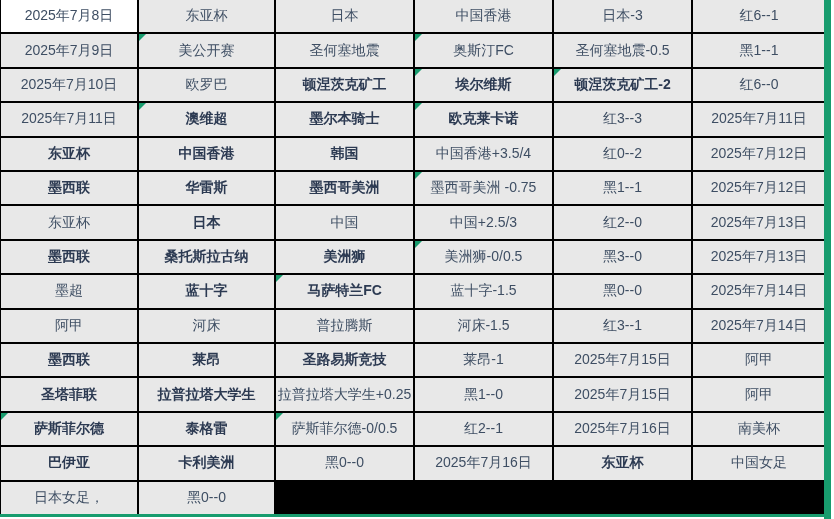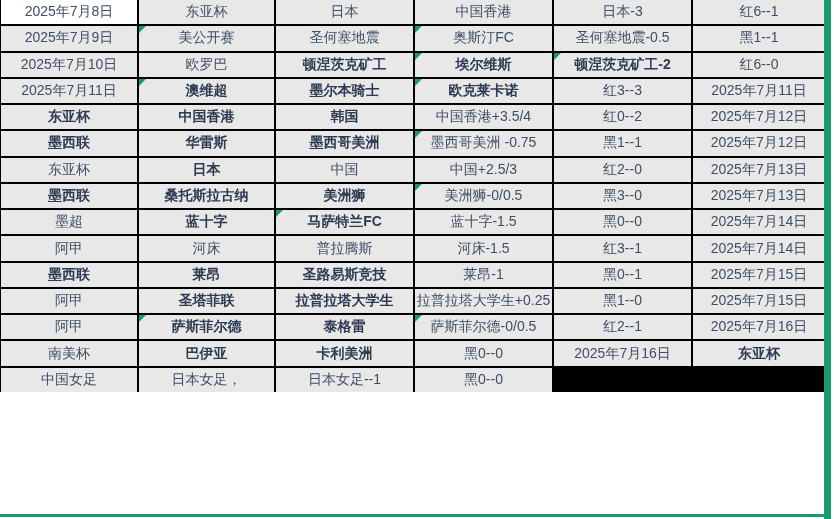--- a/index.html
+++ b/index.html
@@ -1,21 +1,21 @@
 <!DOCTYPE html>
 <html style="--cell-bg: #e8e8e8; --active-bg: #ffffff; --grid-line: #000000; --accent: #189c6e; --text: #3e4e63; --text-bold: #2c3a52;"><head>
 <meta charset="utf-8">
 <style>
   html,body{margin:0;padding:0;background:#ffffff;}
   .screen{
     position:relative;width:834px;height:519px;background:#ffffff;overflow:hidden;
     font-family:"Liberation Sans","DejaVu Sans",sans-serif;
   }
   .grid{
-    position:absolute;left:0;top:0;width:825px;height:392px;box-sizing:border-box;
+    position:absolute;left:0;top:0;width:825px;height:514px;box-sizing:border-box;
     border-left:1px solid var(--grid-line,#000);
     background:var(--grid-line,#000);
     display:grid;
     grid-template-columns:136px 135px 137px 137px 137px 132px;
     grid-template-rows:repeat(15,1fr);
     gap:2px;
   }
   .cell{
     position:relative;background:var(--cell-bg,#e8e8e8);
     display:flex;align-items:center;justify-content:center;
@@ -238,23 +238,20 @@
       <div class="cell bold">
         <span>莱昂</span>
       </div>
       <div class="cell bold">
         <span>圣路易斯竞技</span>
       </div>
       <div class="cell">
         <span>莱昂-1</span>
       </div>
       <div class="cell">
-        <span>黑0--1</span>
-      </div>
-      <div class="cell">
         <span>2025年7月15日</span>
       </div>
       <div class="cell">
         <span>阿甲</span>
       </div>
       <div class="cell bold">
         <span>圣塔菲联</span>
       </div>
       <div class="cell bold">
         <span>拉普拉塔大学生</span>
@@ -304,23 +301,20 @@
         <span>2025年7月16日</span>
       </div>
       <div class="cell bold">
         <span>东亚杯</span>
       </div>
       <div class="cell">
         <span>中国女足</span>
       </div>
       <div class="cell">
         <span>日本女足，</span>
-      </div>
-      <div class="cell">
-        <span>日本女足--1</span>
       </div>
       <div class="cell">
         <span>黑0--0</span>
       </div>
     </div>
   <div class="right-strip"></div>
   <div class="bottom-strip"></div>
 </div>
 
 </body></html>

